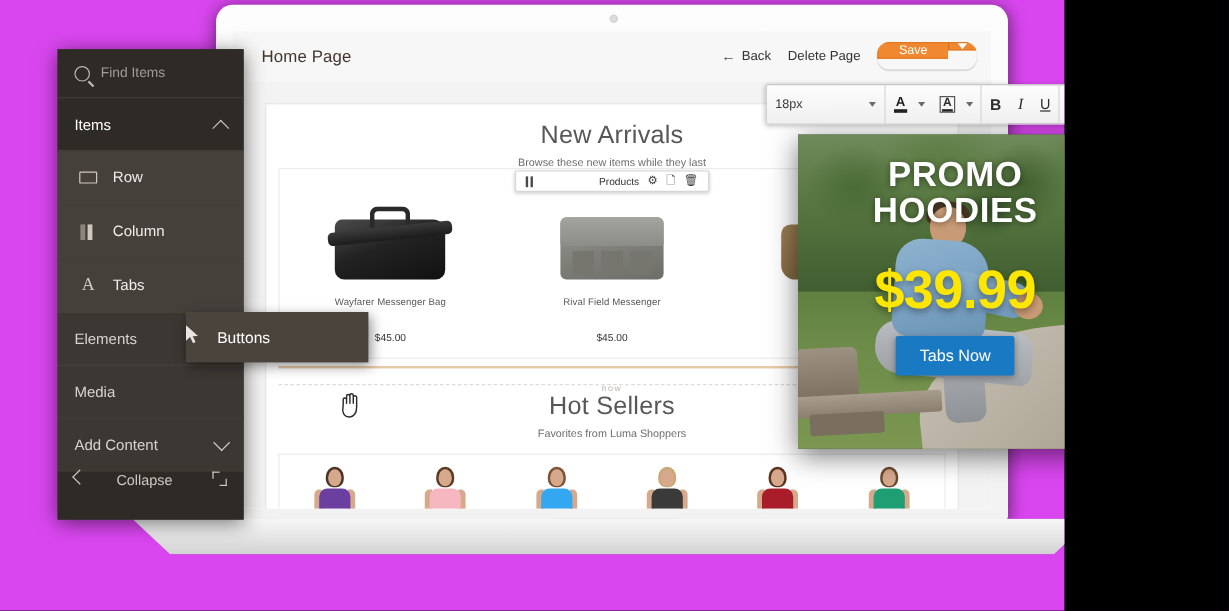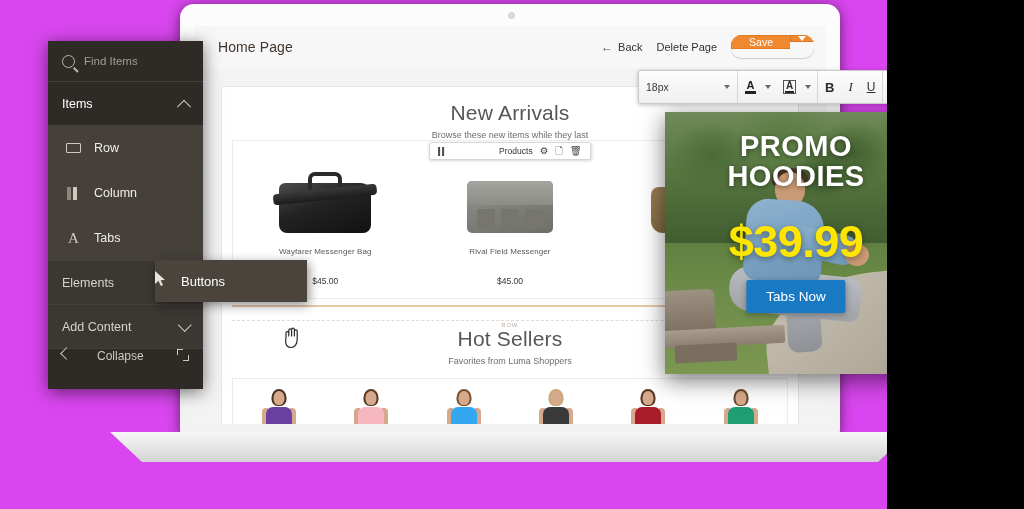--- a/index.html
+++ b/index.html
@@ -875,20 +875,23 @@
           <span class="ico-tabs">A</span>
         </span>
       <span class="sb-item-label">Tabs</span>
     </div>
 
     <div class="sb-group sub">
       <span class="sb-group-label">Elements</span>
       <span class="chev down"></span>
     </div>
 
+    <div class="sb-group sub">
+      <span class="sb-group-label">Media</span>
+    </div>
 
     <div class="sb-group sub">
       <span class="sb-group-label">Add Content</span>
       <span class="chev down"></span>
     </div>
 
     <div class="sb-collapse">
       <span class="chev left"></span>
       <span class="sb-collapse-label">Collapse</span>
       <span class="ico-expand"></span>

